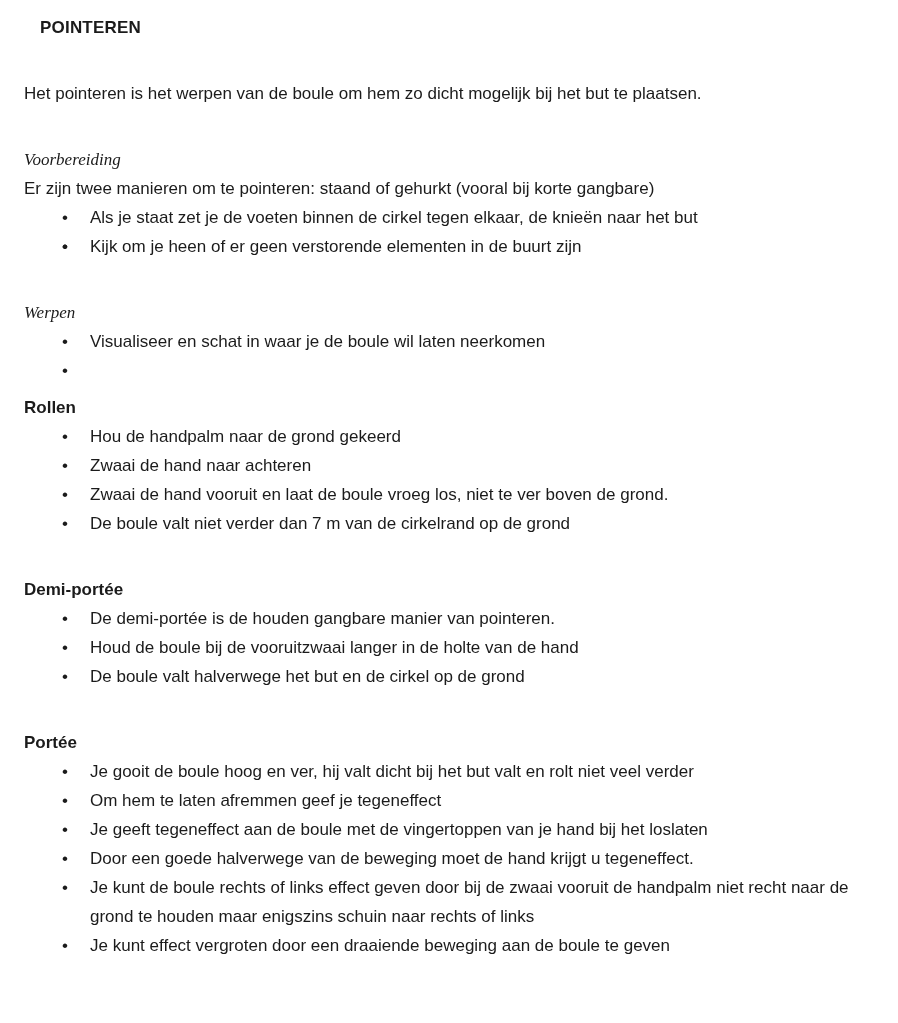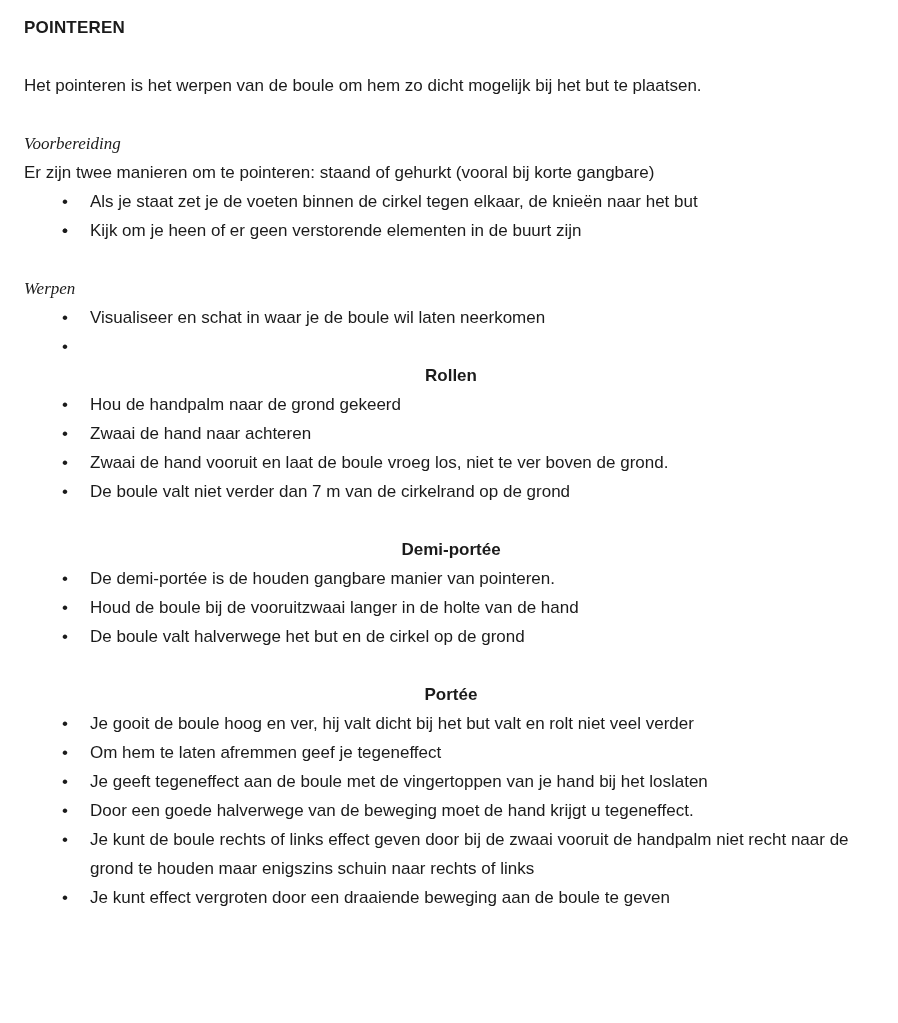--- a/index.html
+++ b/index.html
@@ -7,24 +7,24 @@
     width: 898px;
     min-height: 1023px;
     box-sizing: border-box;
     padding: 13px 20px 20px 24px;
     font-family: "Liberation Sans", sans-serif;
     font-size: 17px;
     line-height: 29px;
     color: #1b1b1b;
   }
   h1, h2, p, ul { margin: 0; padding: 0; font-size: 17px; line-height: 29px; }
-  h1 { font-weight: bold; letter-spacing: 0.2px; }
-  .gap-before { margin-top: 29px; }
+  h1 { font-weight: bold; letter-spacing: 0.2px; margin-left: 16px; }
+  .gap-before { margin-top: 37px; }
   h2.italic { font-style: italic; font-weight: normal; font-family: Liberation Serif, serif; }
-  h2.bold   { font-style: normal; font-weight: bold; text-align: center; }
+  h2.bold   { font-style: normal; font-weight: bold; }
   ul { list-style: none; }
   li {
     position: relative;
     padding-left: 66px;
   }
   li .bullet-glyph {
     position: absolute;
     left: 31px;
     top: 0;
     width: 20px;

